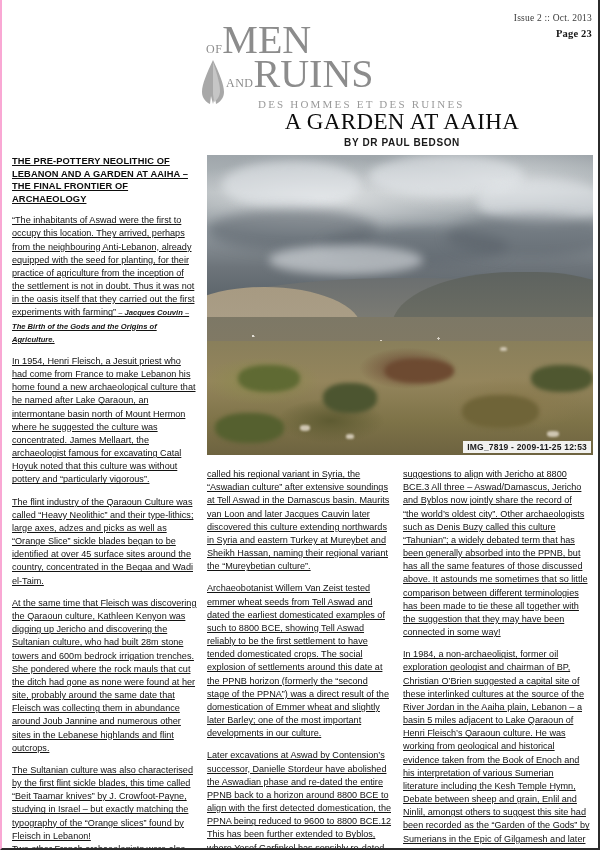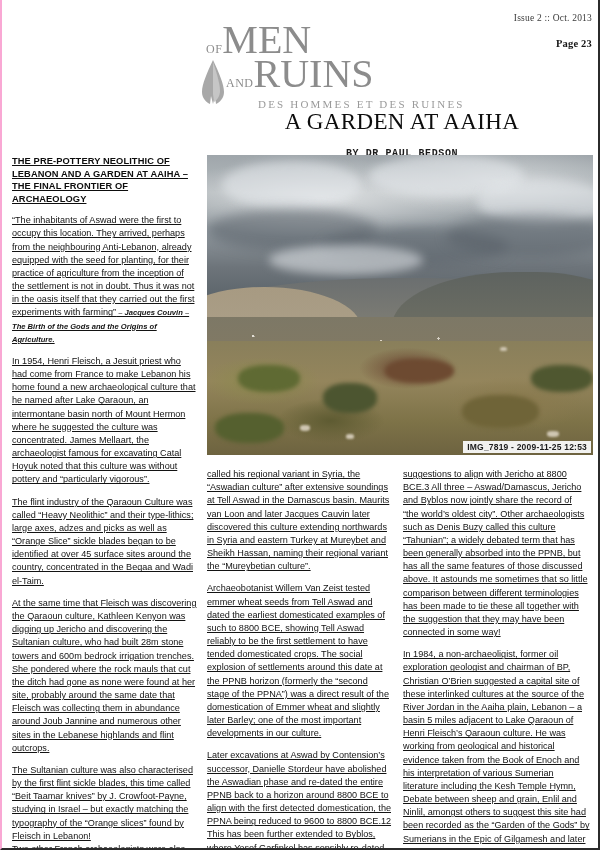--- a/index.html
+++ b/index.html
@@ -40,21 +40,21 @@
     font-size: 9.5px;
     color: #3a3a3a;
     letter-spacing: 0.2px;
   }
   .page-line {
     font-family: "Liberation Serif", serif;
     font-size: 10.5px;
     font-weight: bold;
     color: #161616;
     letter-spacing: 0.2px;
-    margin-top: 12px;
+    margin-top: 2px;
   }
 
   .logo-wrap {
     position: absolute;
     left: 196px;
     top: 16px;
     width: 330px;
     height: 92px;
   }
   .arrowhead {
@@ -109,26 +109,26 @@
   }
   .article-title {
     font-family: "Liberation Serif", serif;
     font-size: 23px;
     color: #0d0d0d;
     letter-spacing: 0.4px;
     line-height: 1.05;
     white-space: nowrap;
   }
   .article-byline {
-    font-family: Liberation Mono, monospace;
+    font-family: Liberation Sans, sans-serif;
     font-size: 10px;
     font-weight: bold;
     color: #1a1a1a;
     letter-spacing: 0.6px;
-    margin-top: 14px;
+    margin-top: 3px;
   }
 
   
   .photo {
     position: absolute;
     left: 205px;
     top: 155px;
     width: 386px;
     height: 300px;
     overflow: hidden;

